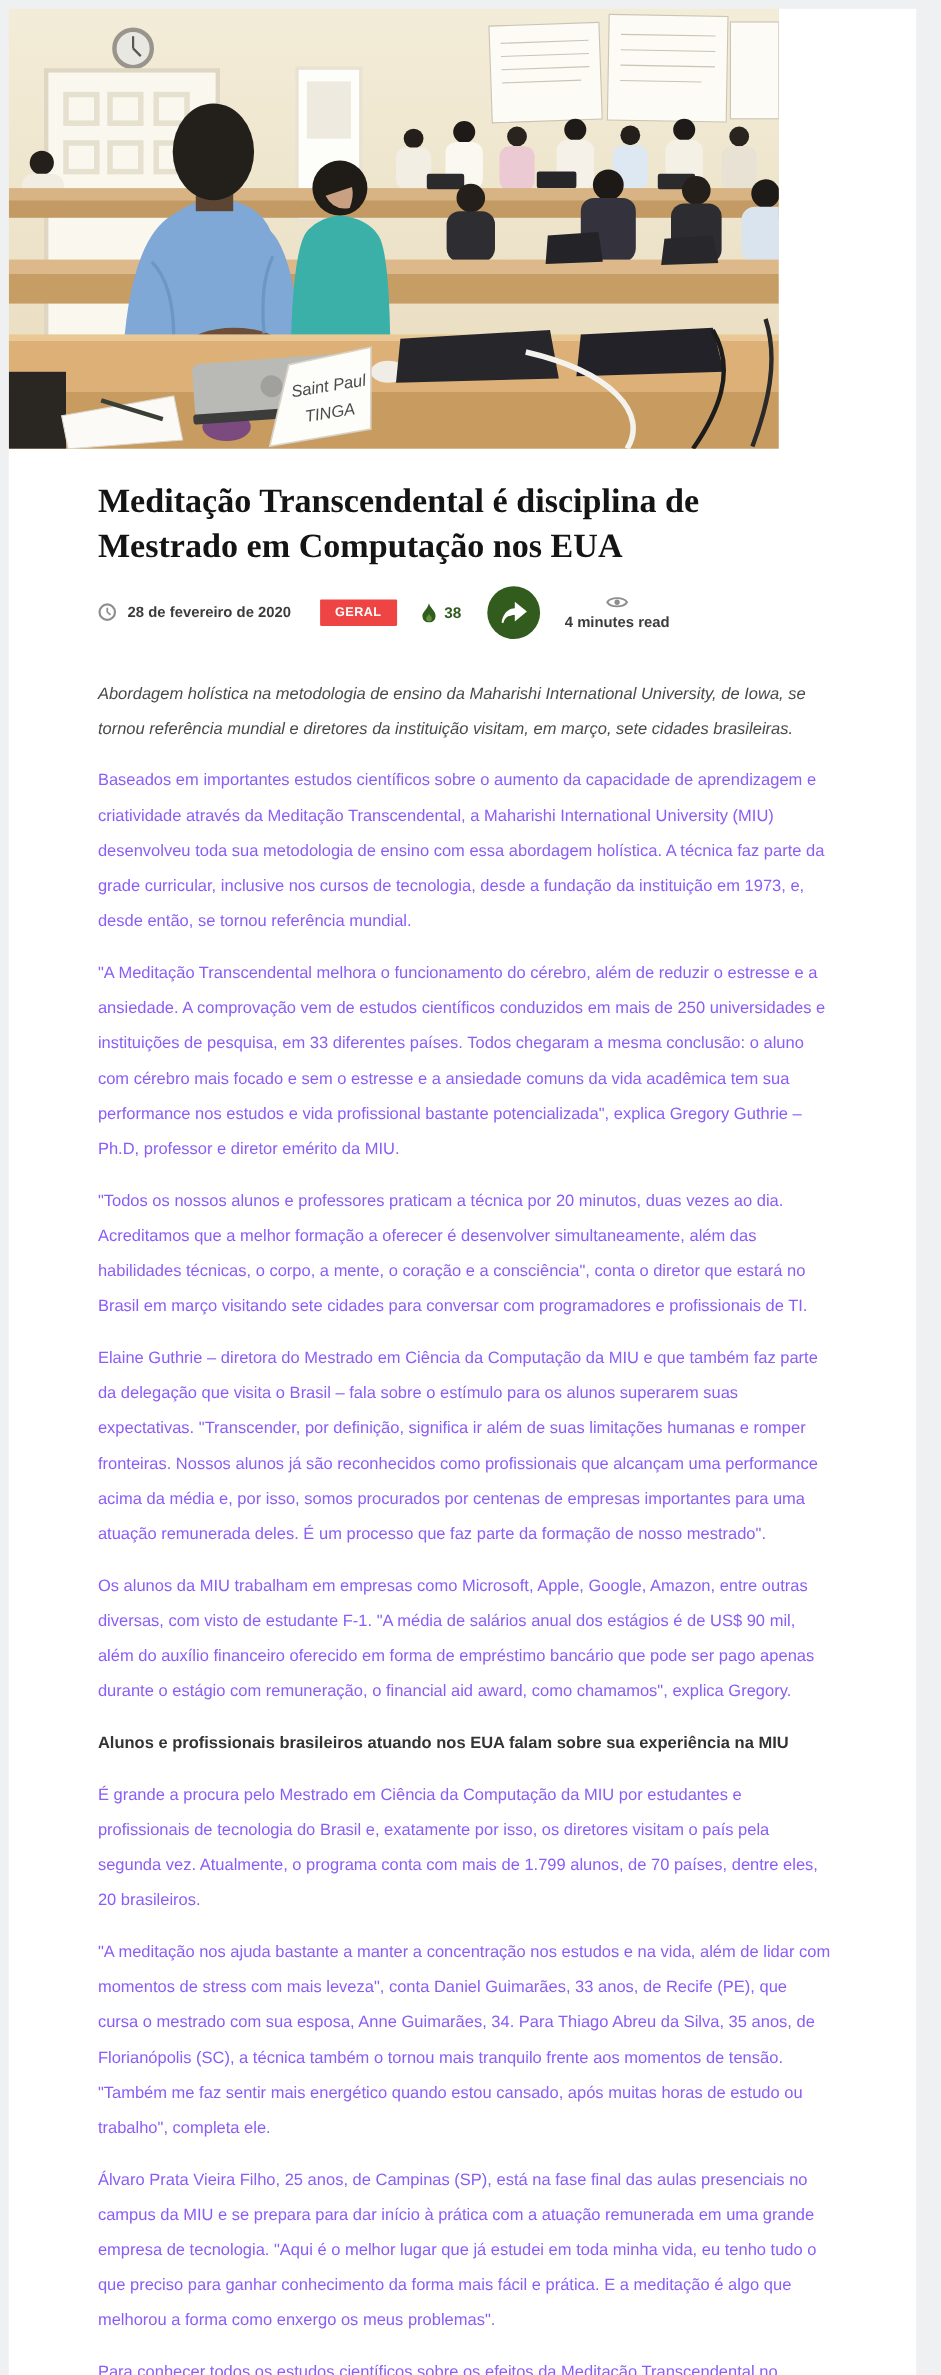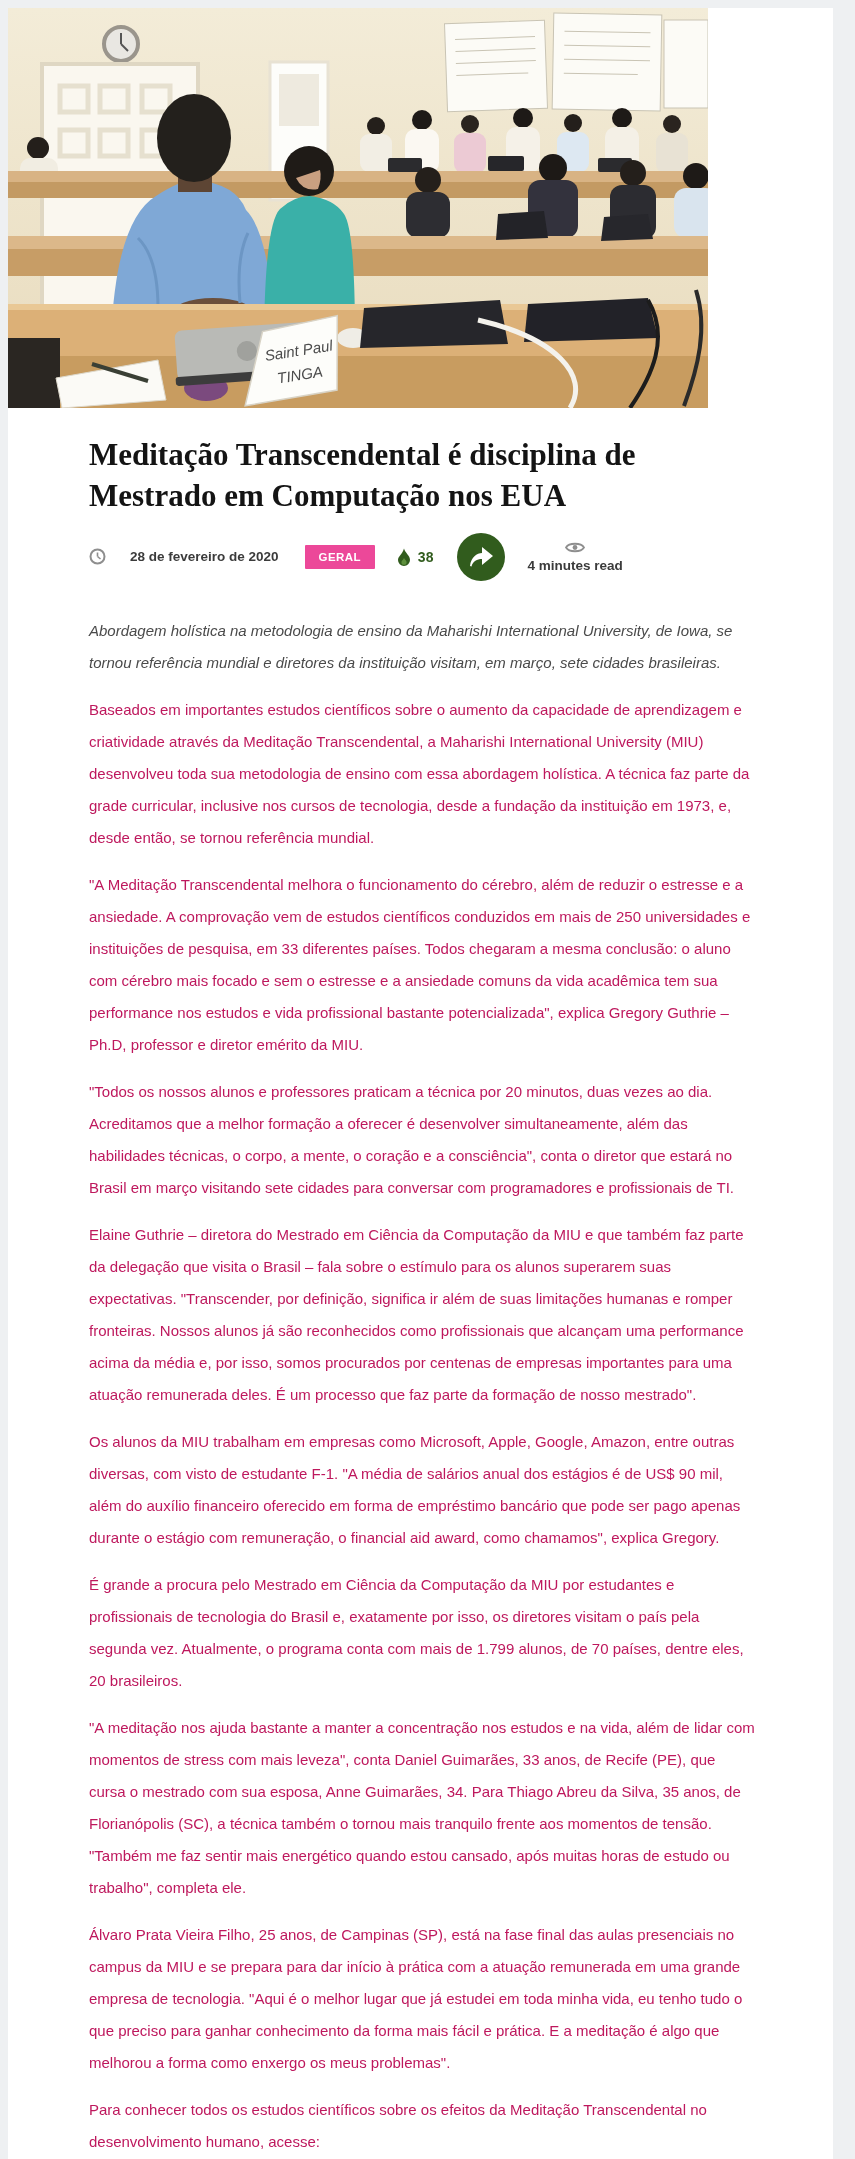--- a/index.html
+++ b/index.html
@@ -27,26 +27,26 @@
     line-height: 1.32;
     color: #141414;
     margin: 0 0 16px 0;
   }
   .meta {
     display: flex;
     align-items: center;
     margin: 0 0 34px 0;
     color: #3b3b3b;
   }
-  .meta-item { display: flex; align-items: center; gap: 24px; }
+  .meta-item { display: flex; align-items: center; gap: 10px; }
   .meta-text { font-size: 13.5px; font-weight: 700; color: #3b3b3b; }
   .badge {
     display: inline-block;
     margin-left: 26px;
-    background: #ec4899;
+    background: #ef4444;
     color: #ffffff;
     font-size: 11.5px;
     font-weight: 700;
     letter-spacing: 0.4px;
     padding: 6px 14px;
     border-radius: 1px;
     border: none;
     cursor: pointer;
     font-family: "Liberation Sans", sans-serif;
   }
@@ -59,21 +59,21 @@
     background: #315c1d;
     border: none;
     display: flex; align-items: center; justify-content: center;
     cursor: pointer;
   }
   .read { margin-left: 22px; gap: 4px; flex-direction: column; }
   .body-col { width: 666px; }
   .body-col p {
     font-size: 15px;
     line-height: 32px;
-    color: #be185d;
+    color: #8b5cf6;
     margin: 0 0 15px 0;
   }
   .body-col p.lead { font-style: italic; color: #4a4a4a; }
   .body-col h2 {
     font-size: 15px;
     line-height: 32px;
     font-weight: 700;
     color: #333333;
     margin: 3px 0 15px 0;
   }
@@ -289,20 +289,21 @@
         </span>
       </div>
 
       <div class="body-col">
         <p class="lead">Abordagem holística na metodologia de ensino da Maharishi International University, de Iowa, se tornou referência mundial e diretores da instituição visitam, em março, sete cidades brasileiras.</p>
         <p>Baseados em importantes estudos científicos sobre o aumento da capacidade de aprendizagem e criatividade através da Meditação Transcendental, a Maharishi International University (MIU) desenvolveu toda sua metodologia de ensino com essa abordagem holística. A técnica faz parte da grade curricular, inclusive nos cursos de tecnologia, desde a fundação da instituição em 1973, e, desde então, se tornou referência mundial.</p>
         <p>"A Meditação Transcendental melhora o funcionamento do cérebro, além de reduzir o estresse e a ansiedade. A comprovação vem de estudos científicos conduzidos em mais de 250 universidades e instituições de pesquisa, em 33 diferentes países. Todos chegaram a mesma conclusão: o aluno com cérebro mais focado e sem o estresse e a ansiedade comuns da vida acadêmica tem sua performance nos estudos e vida profissional bastante potencializada", explica Gregory Guthrie – Ph.D, professor e diretor emérito da MIU.</p>
         <p>"Todos os nossos alunos e professores praticam a técnica por 20 minutos, duas vezes ao dia. Acreditamos que a melhor formação a oferecer é desenvolver simultaneamente, além das habilidades técnicas, o corpo, a mente, o coração e a consciência", conta o diretor que estará no Brasil em março visitando sete cidades para conversar com programadores e profissionais de TI.</p>
         <p>Elaine Guthrie – diretora do Mestrado em Ciência da Computação da MIU e que também faz parte da delegação que visita o Brasil – fala sobre o estímulo para os alunos superarem suas expectativas. "Transcender, por definição, significa ir além de suas limitações humanas e romper fronteiras. Nossos alunos já são reconhecidos como profissionais que alcançam uma performance acima da média e, por isso, somos procurados por centenas de empresas importantes para uma atuação remunerada deles. É um processo que faz parte da formação de nosso mestrado".</p>
         <p>Os alunos da MIU trabalham em empresas como Microsoft, Apple, Google, Amazon, entre outras diversas, com visto de estudante F-1. "A média de salários anual dos estágios é de US$ 90 mil, além do auxílio financeiro oferecido em forma de empréstimo bancário que pode ser pago apenas durante o estágio com remuneração, o financial aid award, como chamamos", explica Gregory.</p>
+        <h2>Alunos e profissionais brasileiros atuando nos EUA falam sobre sua experiência na MIU</h2>
         <p>É grande a procura pelo Mestrado em Ciência da Computação da MIU por estudantes e profissionais de tecnologia do Brasil e, exatamente por isso, os diretores visitam o país pela segunda vez. Atualmente, o programa conta com mais de 1.799 alunos, de 70 países, dentre eles, 20 brasileiros.</p>
         <p>"A meditação nos ajuda bastante a manter a concentração nos estudos e na vida, além de lidar com momentos de stress com mais leveza", conta Daniel Guimarães, 33 anos, de Recife (PE), que cursa o mestrado com sua esposa, Anne Guimarães, 34. Para Thiago Abreu da Silva, 35 anos, de Florianópolis (SC), a técnica também o tornou mais tranquilo frente aos momentos de tensão. "Também me faz sentir mais energético quando estou cansado, após muitas horas de estudo ou trabalho", completa ele.</p>
         <p>Álvaro Prata Vieira Filho, 25 anos, de Campinas (SP), está na fase final das aulas presenciais no campus da MIU e se prepara para dar início à prática com a atuação remunerada em uma grande empresa de tecnologia. "Aqui é o melhor lugar que já estudei em toda minha vida, eu tenho tudo o que preciso para ganhar conhecimento da forma mais fácil e prática. E a meditação é algo que melhorou a forma como enxergo os meus problemas".</p>
         <p>Para conhecer todos os estudos científicos sobre os efeitos da Meditação Transcendental no desenvolvimento humano, acesse:</p>
 
       </div>
 
     </div>
   </div>
 </div>

